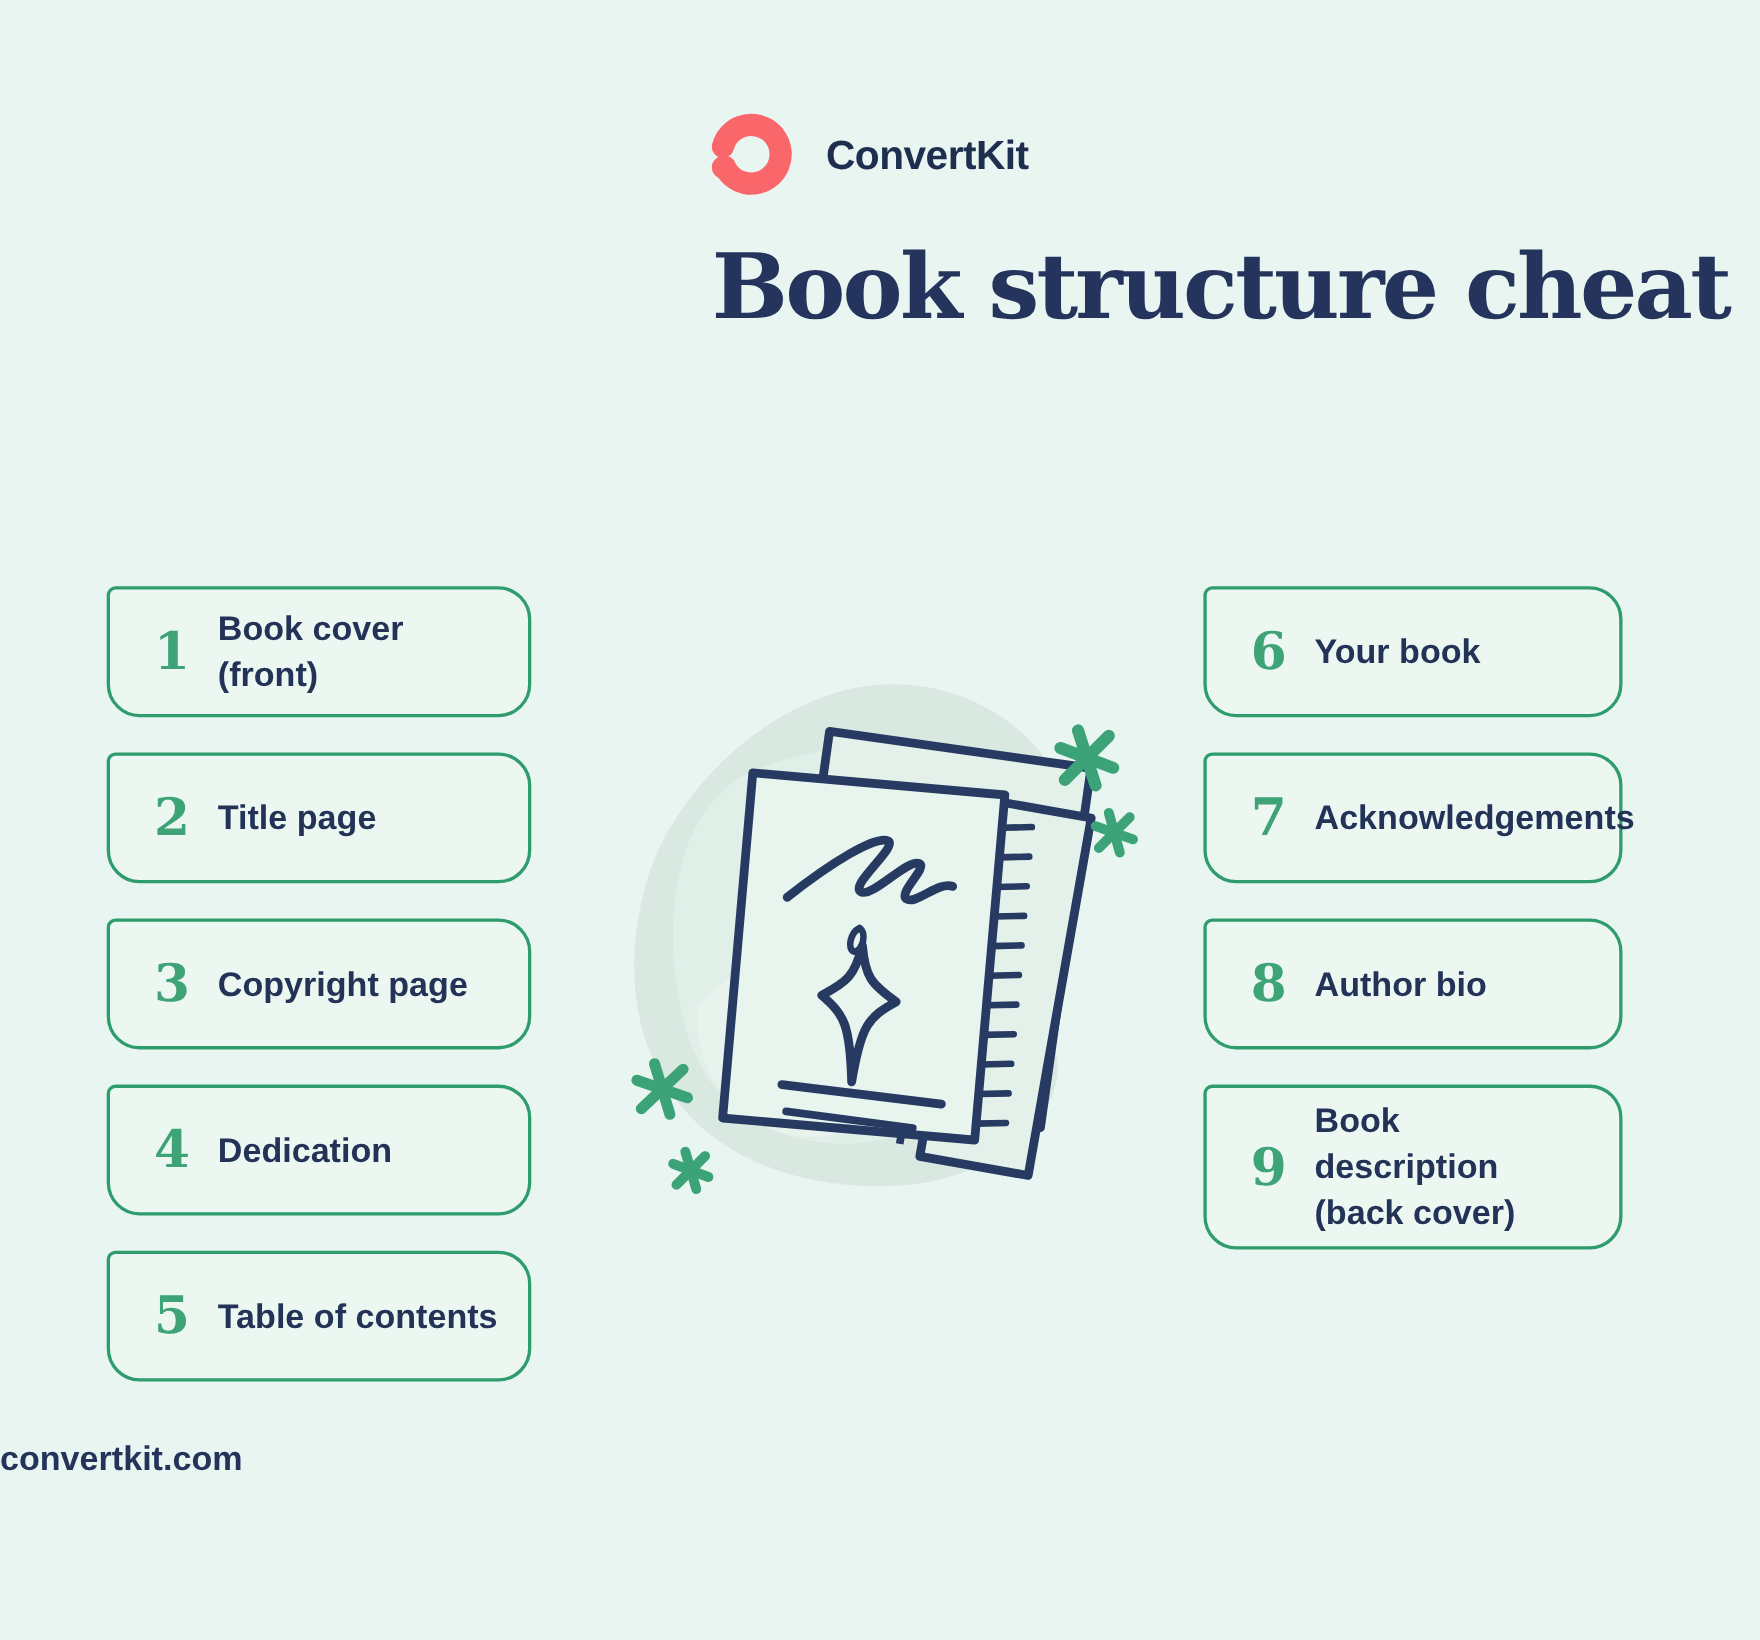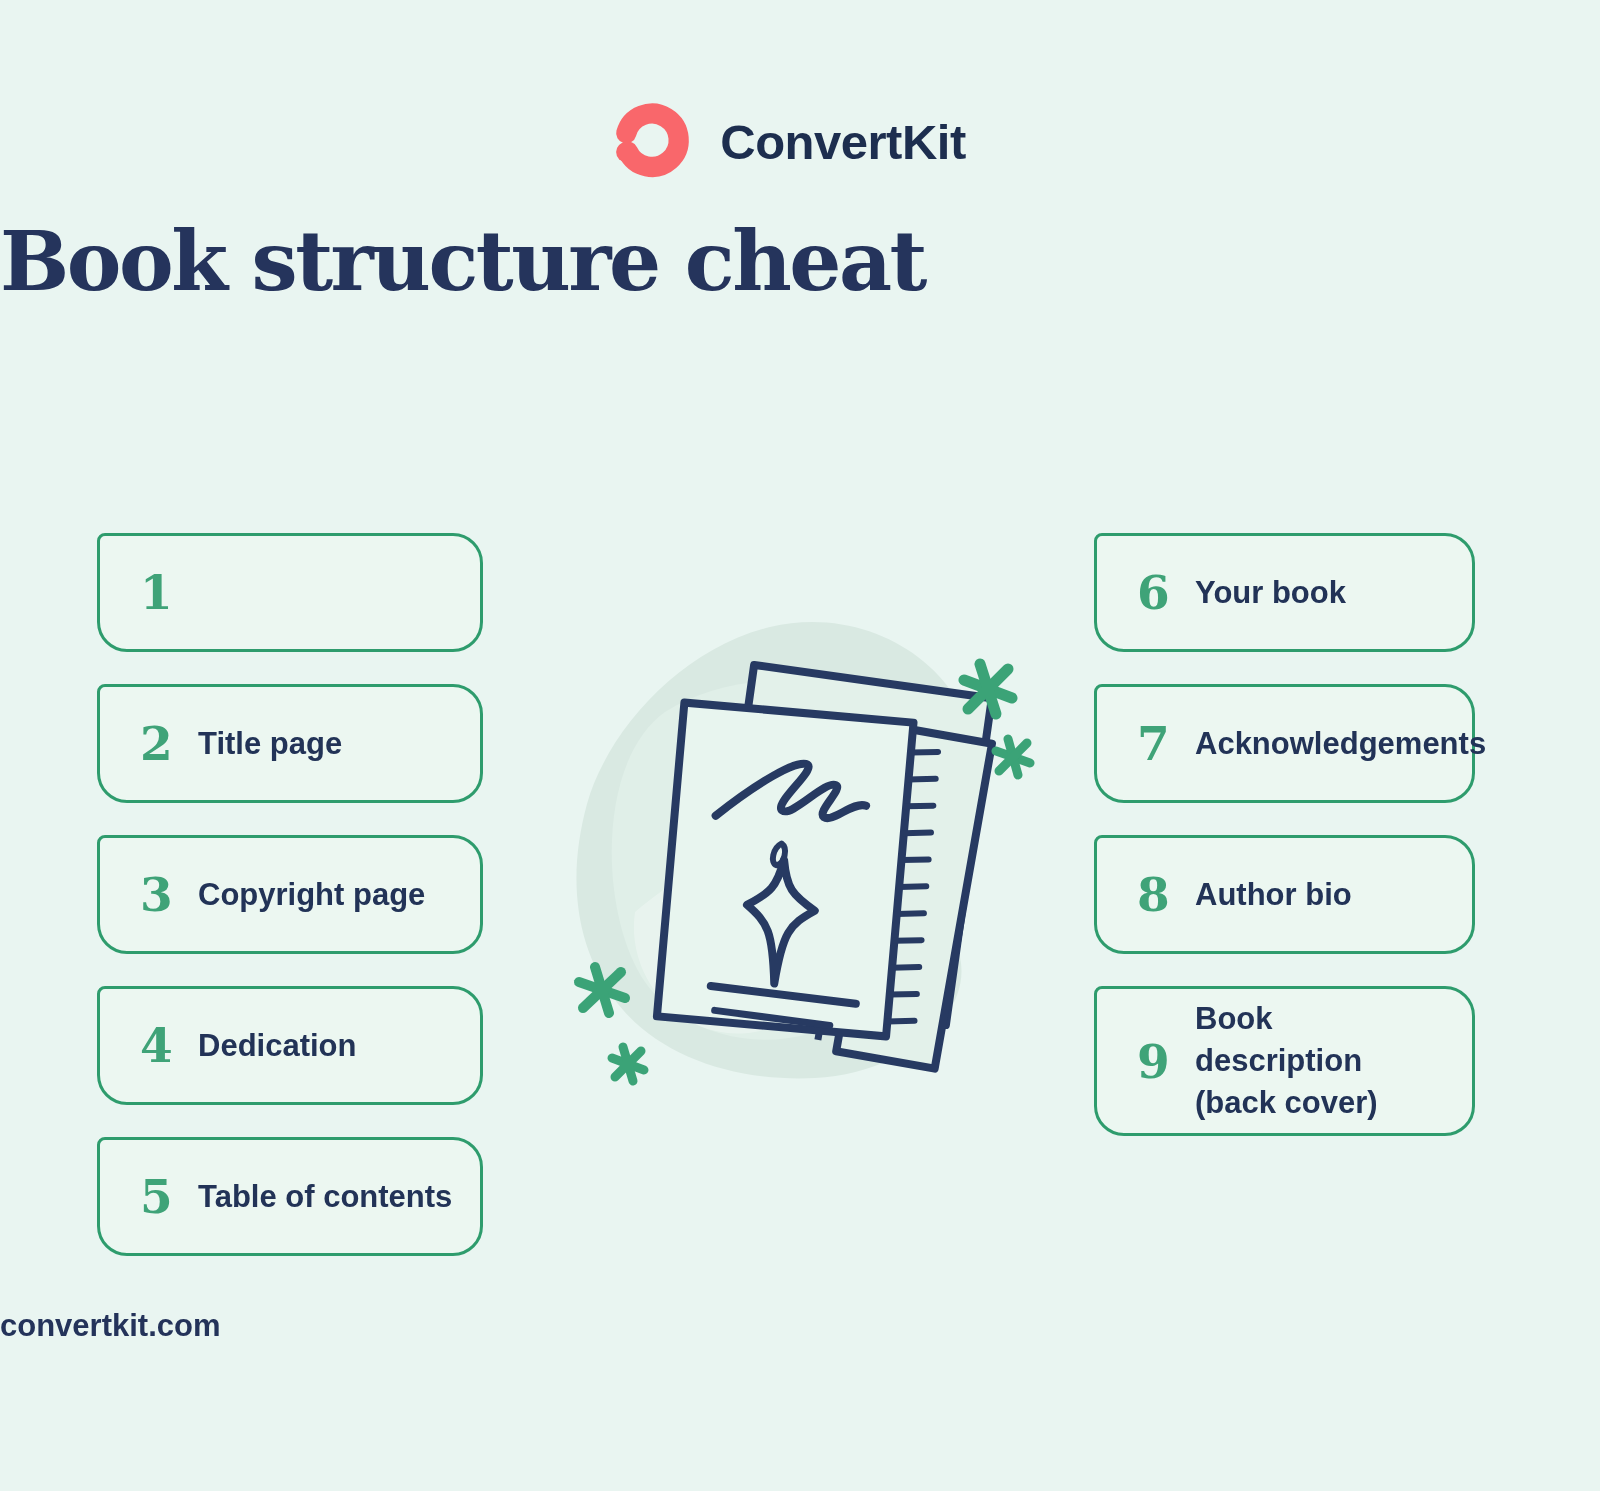--- a/index.html
+++ b/index.html
@@ -7,26 +7,26 @@
     width:1600px;height:1491px;position:relative;overflow:hidden;
     background:#e9f5f1;
     font-family:"Liberation Sans",sans-serif;
   }
   .centered{position:absolute;left:0;width:1572px;}
 
   
   .logo-row{top:96px;display:flex;justify-content:center;align-items:center;gap:22px;}
   .logo-icon{width:92px;height:92px;flex:0 0 auto;}
   .wordmark{
-    font-size:49px;font-weight:700;color:#1d2e4f;letter-spacing:-0.5px;
+    font-size:37px;font-weight:700;color:#1d2e4f;letter-spacing:-0.5px;
   }
 
   
   .title{
-    top:210px;text-align:left;
+    top:210px;text-align:right;
     font-family:"DejaVu Serif",serif;font-weight:700;
     font-size:82px;line-height:1.25;letter-spacing:-2.5px;
     color:#25345c;
   }
 
   
   .item-box{
     position:absolute;box-sizing:border-box;
     width:386px;height:119px;
     border:3px solid #2e9c6d;border-radius:8px 30px 30px 30px;
@@ -67,20 +67,21 @@
   </svg>
   <div class="wordmark">ConvertKit</div>
 </div>
 
 <div class="centered title">
   <div>Book structure cheat</div>
 </div>
 
 <div class="item-box col-left r0">
   <div class="item-number">1</div>
+  <div class="item-label">Book cover (front)</div>
 </div>
 <div class="item-box col-left r1">
   <div class="item-number">2</div>
   <div class="item-label">Title page</div>
 </div>
 <div class="item-box col-left r2">
   <div class="item-number">3</div>
   <div class="item-label">Copyright page</div>
 </div>
 <div class="item-box col-left r3">

